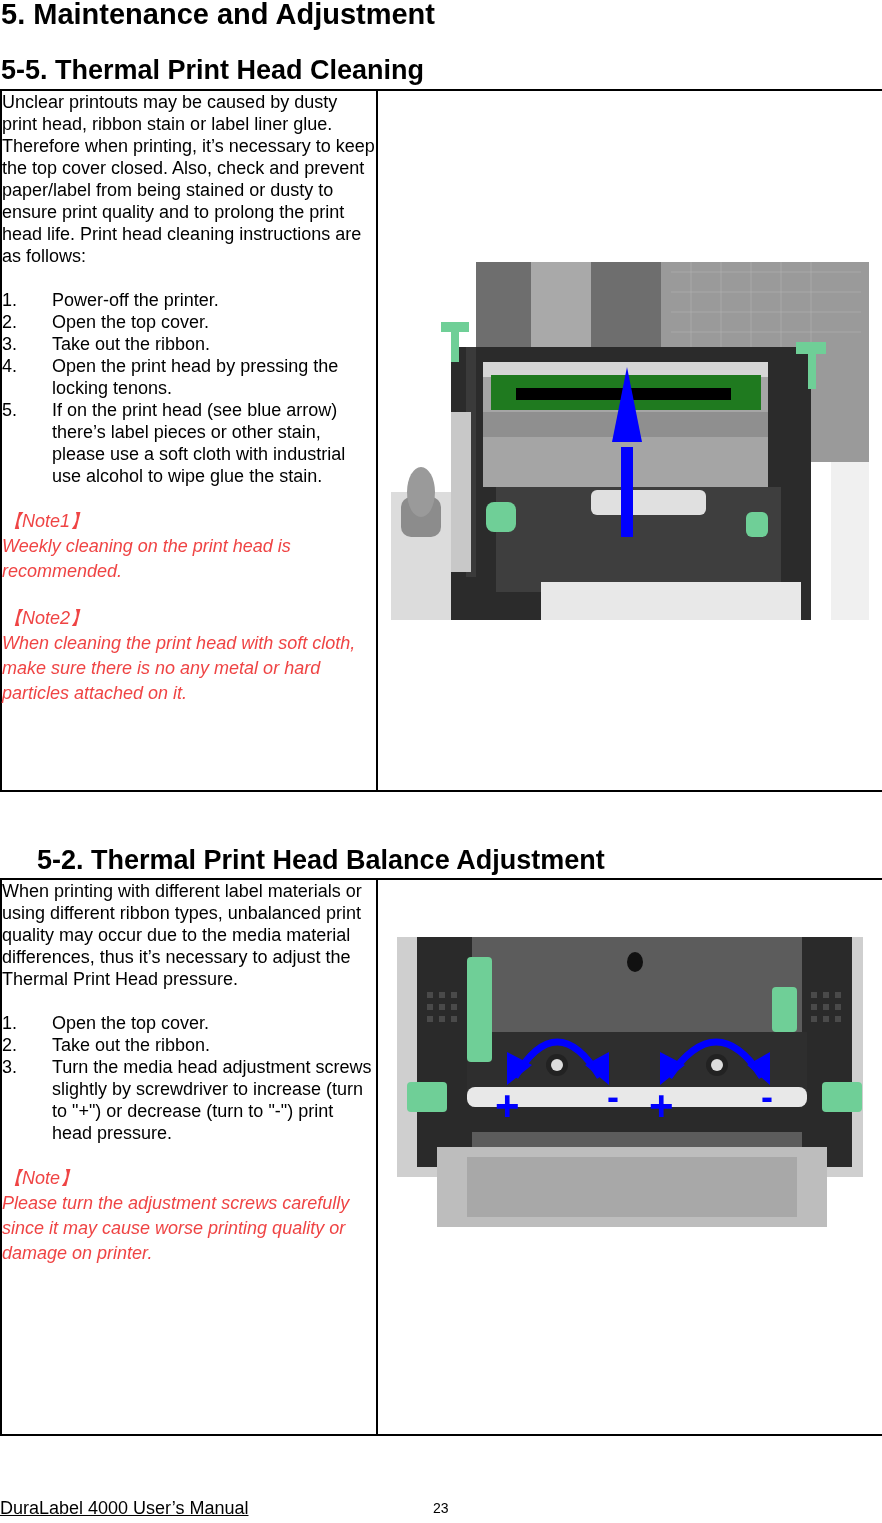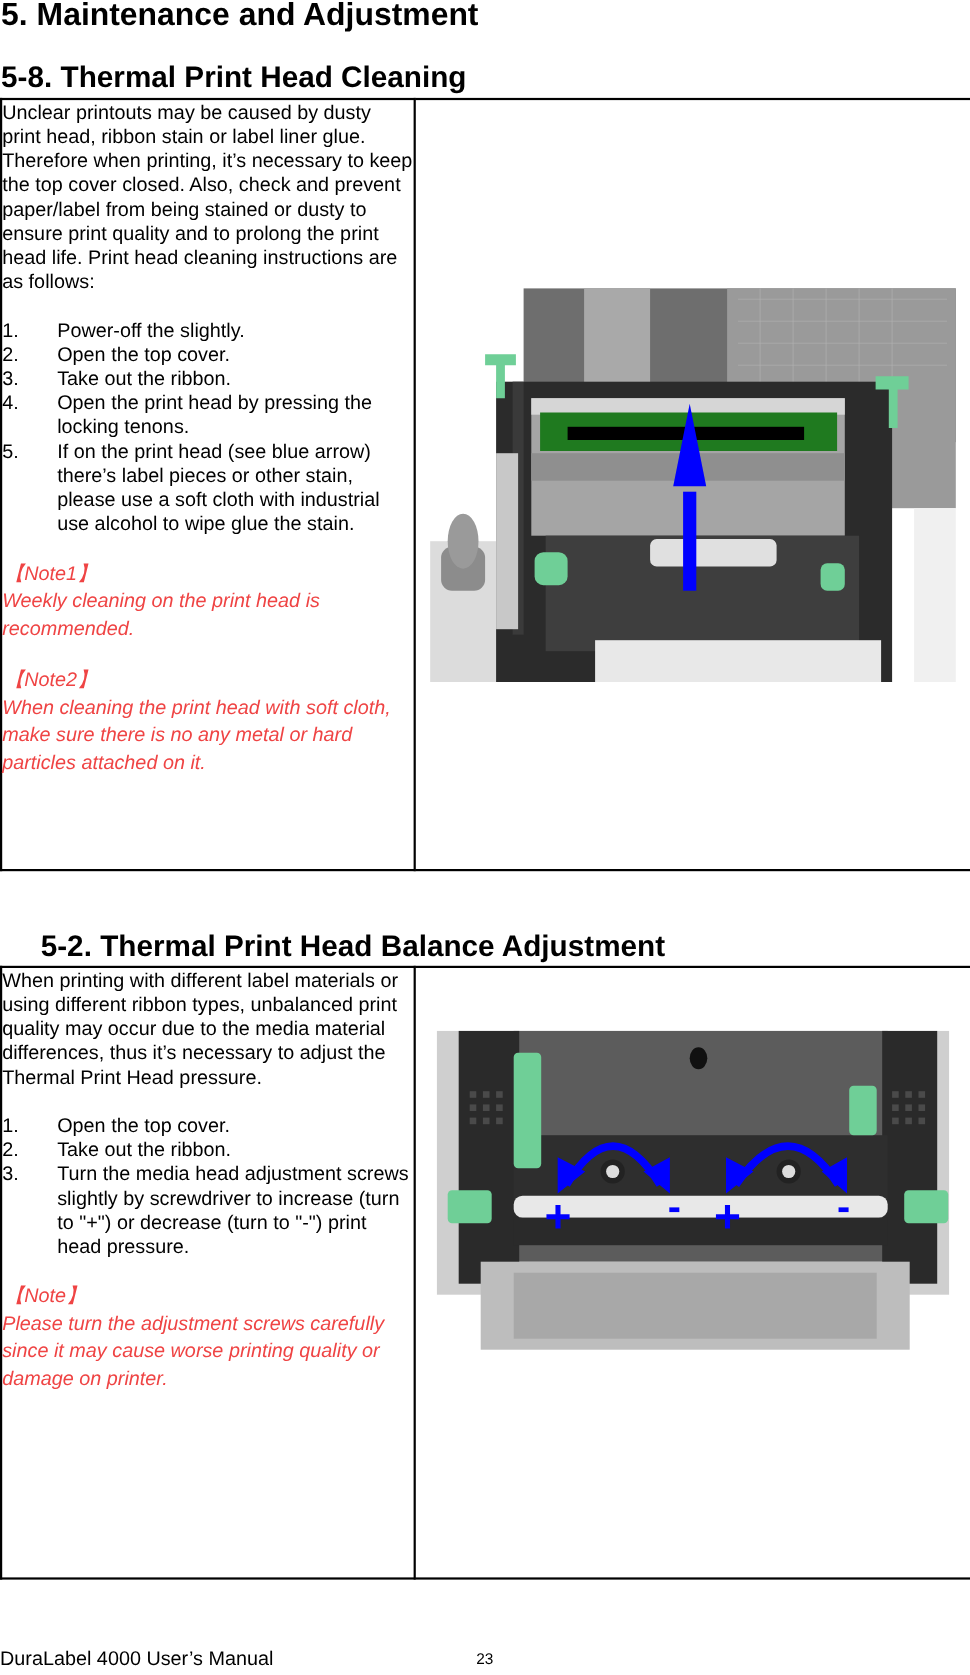--- a/index.html
+++ b/index.html
@@ -11,41 +11,41 @@
   table.sec td { border:2px solid #000; vertical-align:top; padding:0; }
   .textcell { font-size:18px; line-height:22px; padding:2px 0 0 3px; }
   .para { margin:0; }
   .gap { height:22px; }
   ol.steps { list-style:none; margin:0; padding:0; }
   ol.steps li { position:relative; padding-left:50px; font-size:18px; line-height:22px; }
   ol.steps li .num { position:absolute; left:0; top:0; }
   .note { color:#ef4444; font-style:italic; font-size:18px; line-height:25px; }
   .note-title { padding-left:2px; }
   .imgcell { position:relative; }
-  .footer { position:absolute; top:1497px; left:0; font-size:18px; line-height:22px; white-space:nowrap; }
+  .footer { position:absolute; top:1497px; left:0; font-size:18px; line-height:22px; white-space:nowrap;text-decoration:underline; }
   .pagenum { position:absolute; top:1497px; left:433px; font-size:14px; line-height:22px; }
 </style>
 </head>
 <body>
 
 <div class="h1">5. Maintenance and Adjustment</div>
 
-<div class="h2" style="top:54px;">5-8. Thermal Print Head Cleaning</div>
+<div class="h2" style="top:54px;">5-5. Thermal Print Head Cleaning</div>
 <table class="sec" style="top:89px; width:882px;">
   <colgroup>
       <col style="width:376px">
       <col style="width:506px">
     </colgroup>
   <tbody>
       <tr style="height:701px;">
     <td class="textcell">
       <p class="para">Unclear printouts may be caused by dusty print head, ribbon stain or label liner glue. Therefore when printing, it’s necessary to keep the top cover closed. Also, check and prevent paper/label from being stained or dusty to ensure print quality and to prolong the print head life. Print head cleaning instructions are as follows:</p>
       <div class="gap"></div>
       <ol class="steps">
-        <li><span class="num">1.</span><span>Power-off the slightly.</span></li>
+        <li><span class="num">1.</span><span>Power-off the printer.</span></li>
         <li><span class="num">2.</span><span>Open the top cover.</span></li>
         <li><span class="num">3.</span><span>Take out the ribbon.</span></li>
         <li><span class="num">4.</span><span>Open the print head by pressing the locking tenons.</span></li>
         <li><span class="num">5.</span><span>If on the print head (see blue arrow) there’s label pieces or other stain, please use a soft cloth with industrial use alcohol to wipe glue the stain.</span></li>
       </ol>
       <div class="gap"></div>
       <div class="note">
         <div class="note-title">【Note1】</div>
         <div>Weekly cleaning on the print head is recommended.</div>
       </div>

